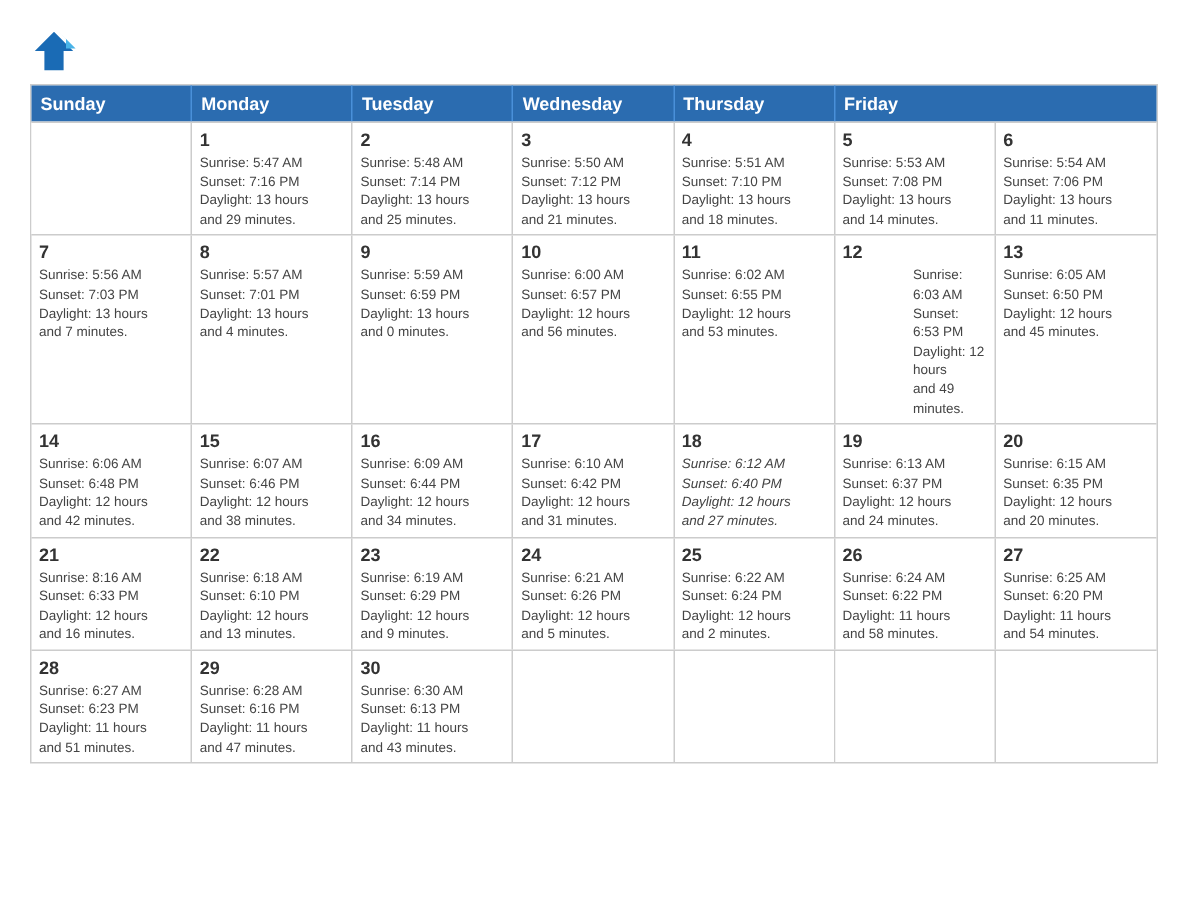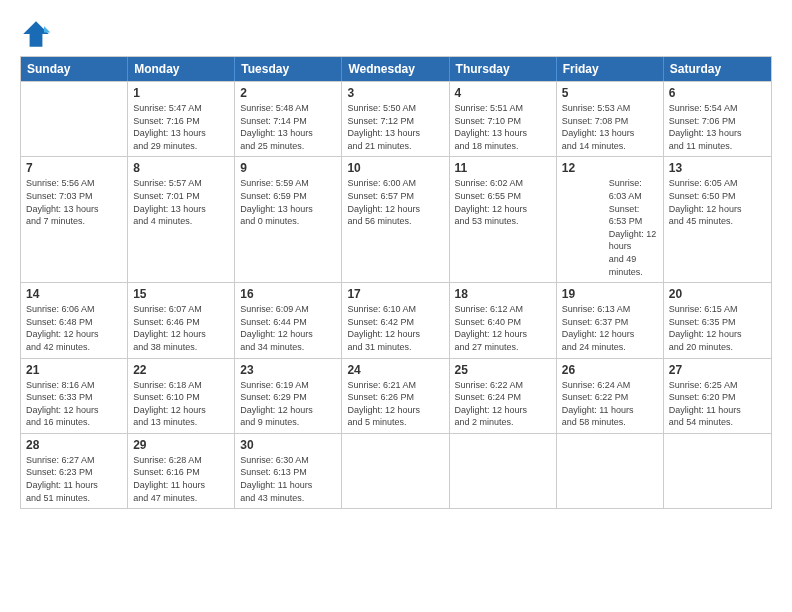--- a/index.html
+++ b/index.html
@@ -130,21 +130,20 @@
   </div>
 
   <div class="calendar">
     <div class="cal-header" id="cal-header">
         <div class="cal-header-cell">Sunday</div>
         <div class="cal-header-cell">Monday</div>
         <div class="cal-header-cell">Tuesday</div>
         <div class="cal-header-cell">Wednesday</div>
         <div class="cal-header-cell">Thursday</div>
         <div class="cal-header-cell">Friday</div>
-        <div class="cal-header-cell">Saturday</div>
       </div>
     <div class="cal-body" id="cal-body">
         <div class="cal-row">
           <div class="cal-cell empty"></div>
           <div class="cal-cell">
             <div class="cell-date">1</div>
             <div class="cell-info" style="white-space: pre-line;">Sunrise: 5:47 AM
 Sunset: 7:16 PM
 Daylight: 13 hours
 and 29 minutes.</div>
@@ -260,21 +259,21 @@
           </div>
           <div class="cal-cell">
             <div class="cell-date">17</div>
             <div class="cell-info" style="white-space: pre-line;">Sunrise: 6:10 AM
 Sunset: 6:42 PM
 Daylight: 12 hours
 and 31 minutes.</div>
           </div>
           <div class="cal-cell">
             <div class="cell-date">18</div>
-            <div class="cell-info" style="white-space: pre-line;">Sunrise: 6:12 AM
+            <div class="cell-info" style="white-space: pre-line; font-style: italic;">Sunrise: 6:12 AM
 Sunset: 6:40 PM
 Daylight: 12 hours
 and 27 minutes.</div>
           </div>
           <div class="cal-cell">
             <div class="cell-date">19</div>
             <div class="cell-info" style="white-space: pre-line;">Sunrise: 6:13 AM
 Sunset: 6:37 PM
 Daylight: 12 hours
 and 24 minutes.</div>

